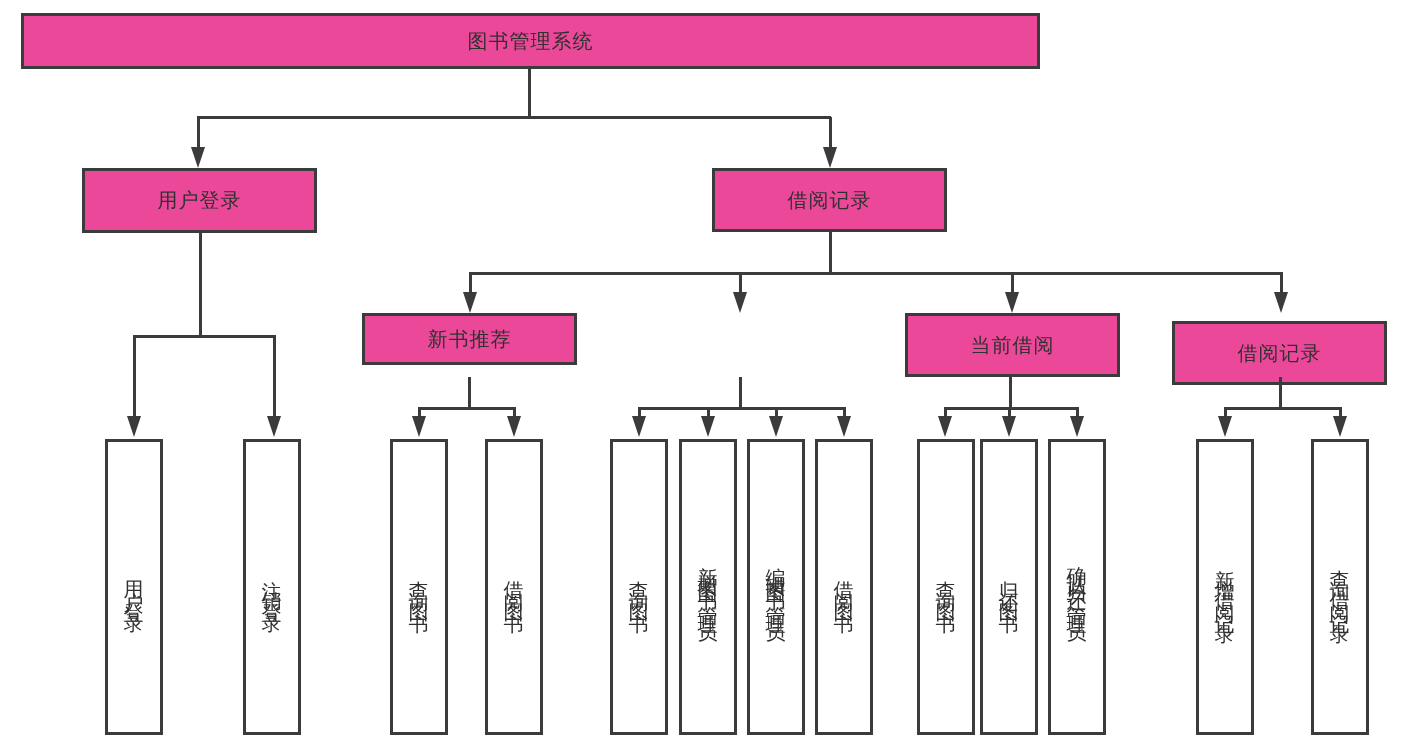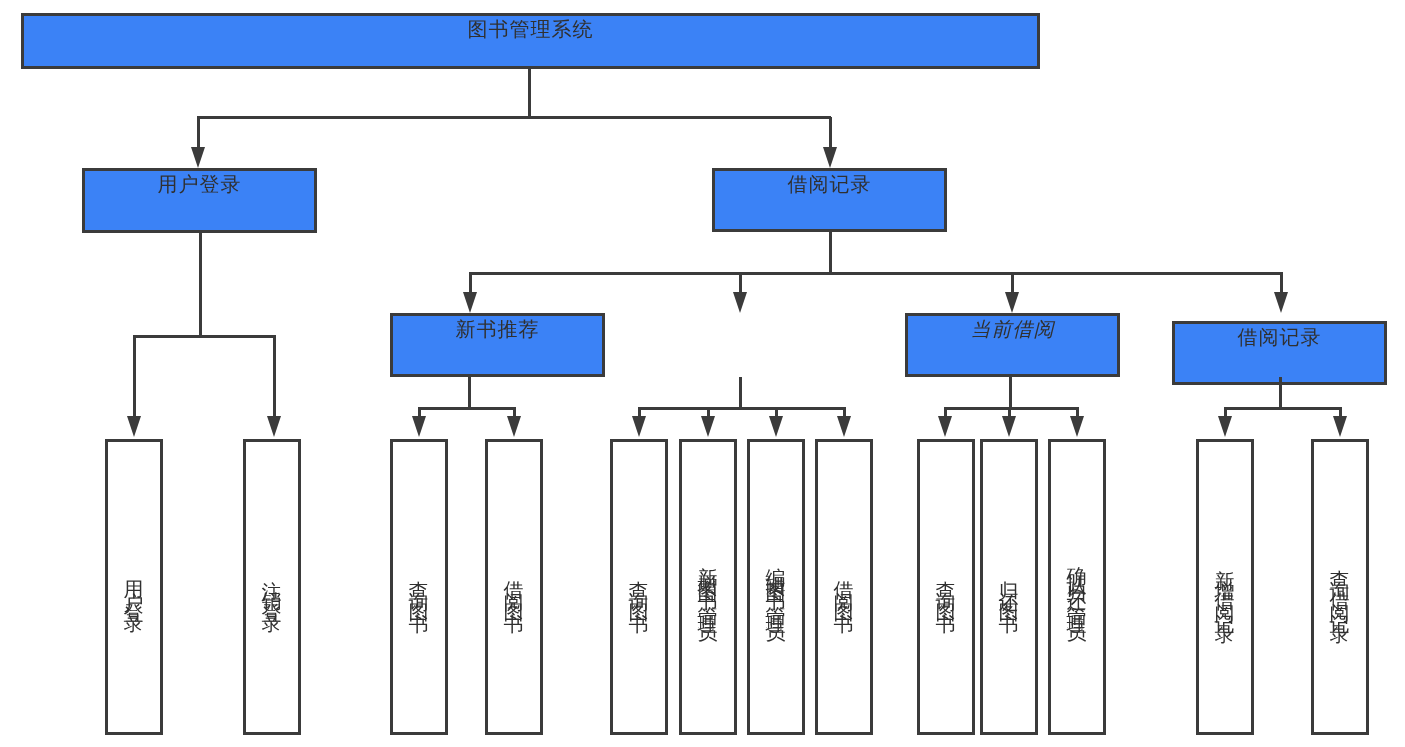--- a/index.html
+++ b/index.html
@@ -5,22 +5,22 @@
   html,body{margin:0;padding:0;}
   body{
     width:1405px;height:747px;background:#ffffff;
     font-family:"Liberation Sans","DejaVu Sans",sans-serif;
     overflow:hidden;
   }
   #stage{position:relative;width:1405px;height:747px;background:#ffffff;}
 
   .box{
     position:absolute;box-sizing:border-box;
-    border:3px solid #3b3b3b;background:#3b82f6;
-    display:flex;justify-content:center;
+    border:3px solid #3b3b3b;background:#ec4899;
+    display:flex;align-items:center;justify-content:center;
     font-size:20px;color:#303030;letter-spacing:1px;
     white-space:nowrap;
   }
   .leaf{
     position:absolute;box-sizing:border-box;top:439px;height:296px;width:58px;
     border:3px solid #3b3b3b;background:#ffffff;
     display:flex;align-items:center;justify-content:center;
   }
   .leaf span{
     writing-mode:vertical-rl;text-orientation:mixed;
@@ -73,24 +73,24 @@
   <div class="hline" style="left:469px;top:272px;width:814px;"></div>
   <div class="vline" style="left:469px;top:273px;height:20px;"></div>
   <div class="arr" style="left:463px;top:292px;"></div>
   <div class="vline" style="left:739px;top:273px;height:20px;"></div>
   <div class="arr" style="left:733px;top:292px;"></div>
   <div class="vline" style="left:1011px;top:273px;height:20px;"></div>
   <div class="arr" style="left:1005px;top:292px;"></div>
   <div class="vline" style="left:1280px;top:273px;height:20px;"></div>
   <div class="arr" style="left:1274px;top:292px;"></div>
 
-  <div class="box" style="left:362px;top:313px;width:215px;height:64px;margin-left:28px;">
+  <div class="box" style="left:362px;top:313px;width:215px;height:52px;">
     <span>新书推荐</span>
   </div>
-  <div class="box" style="left:905px;top:313px;width:215px;height:64px;font-style:italic;">
+  <div class="box" style="left:905px;top:313px;width:215px;height:64px;">
     <span>当前借阅</span>
   </div>
   <div class="box" style="left:1172px;top:313px;width:215px;height:64px;margin-top:8px;">
     <span>借阅记录</span>
   </div>
 
   <div class="vline" style="left:468px;top:377px;height:32px;"></div>
   <div class="hline" style="left:418px;top:407px;width:98px;"></div>
   <div class="vline" style="left:418px;top:407px;height:11px;"></div>
   <div class="arr" style="left:412px;top:416px;"></div>

